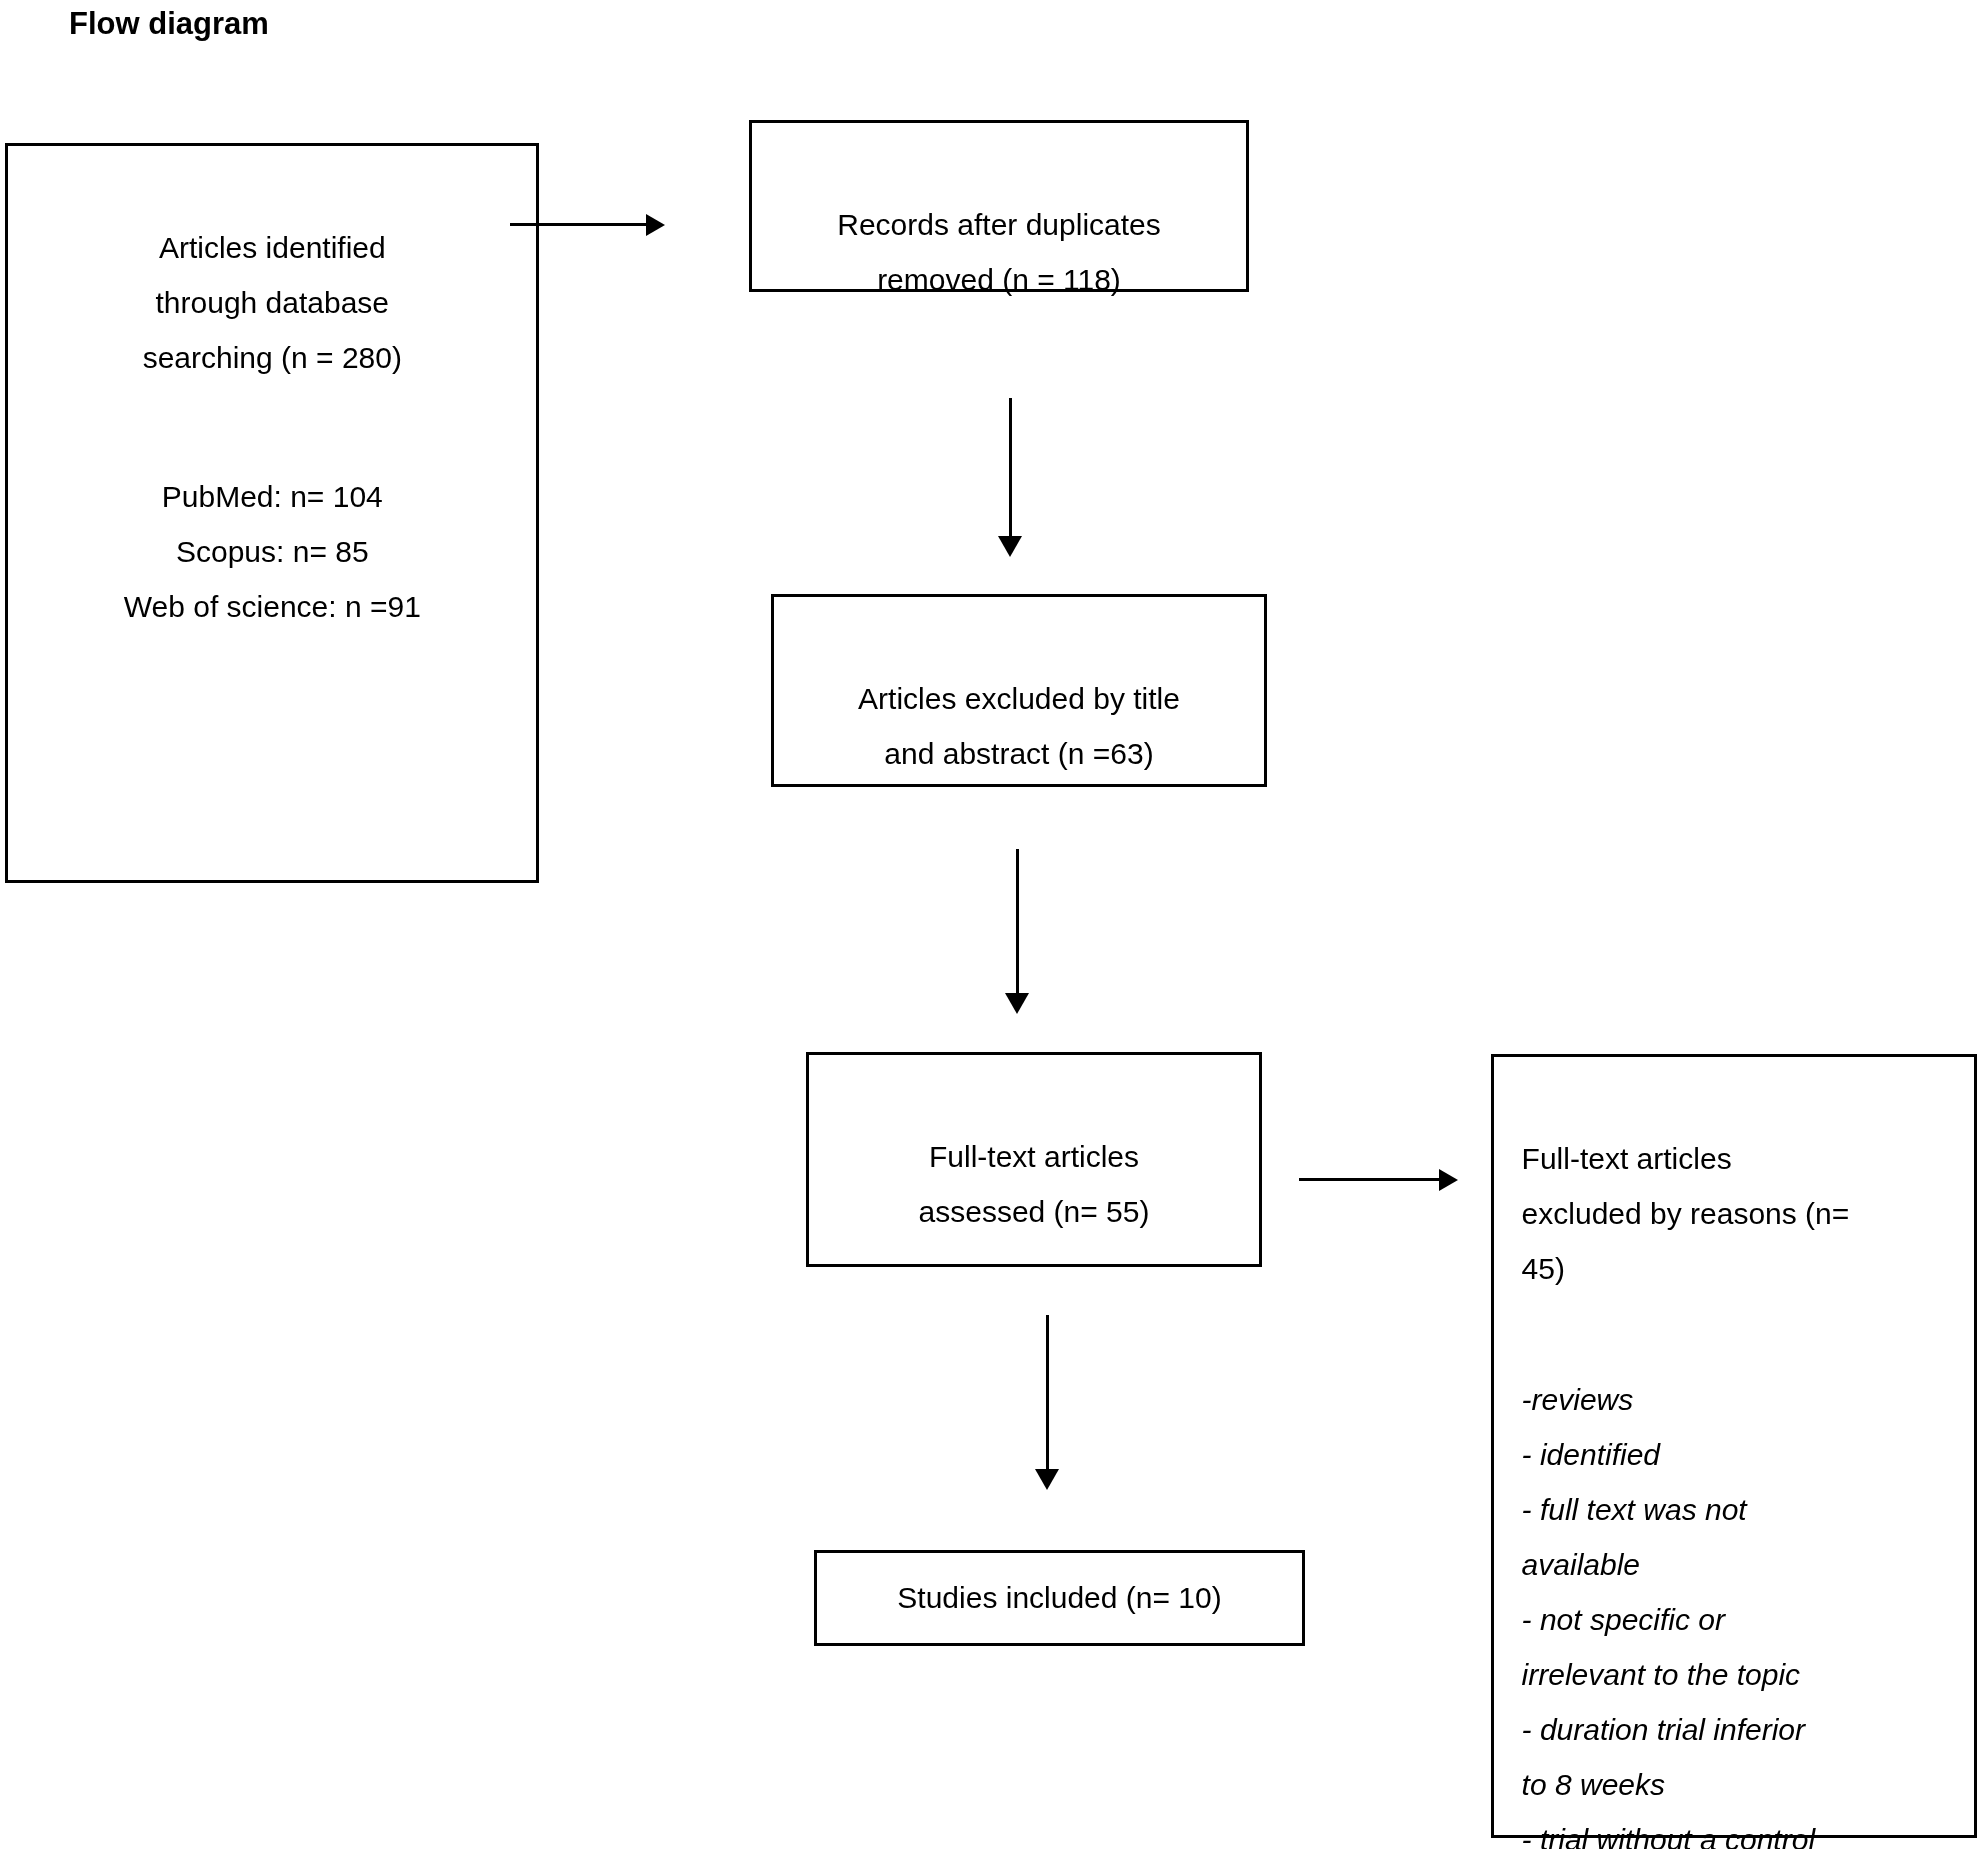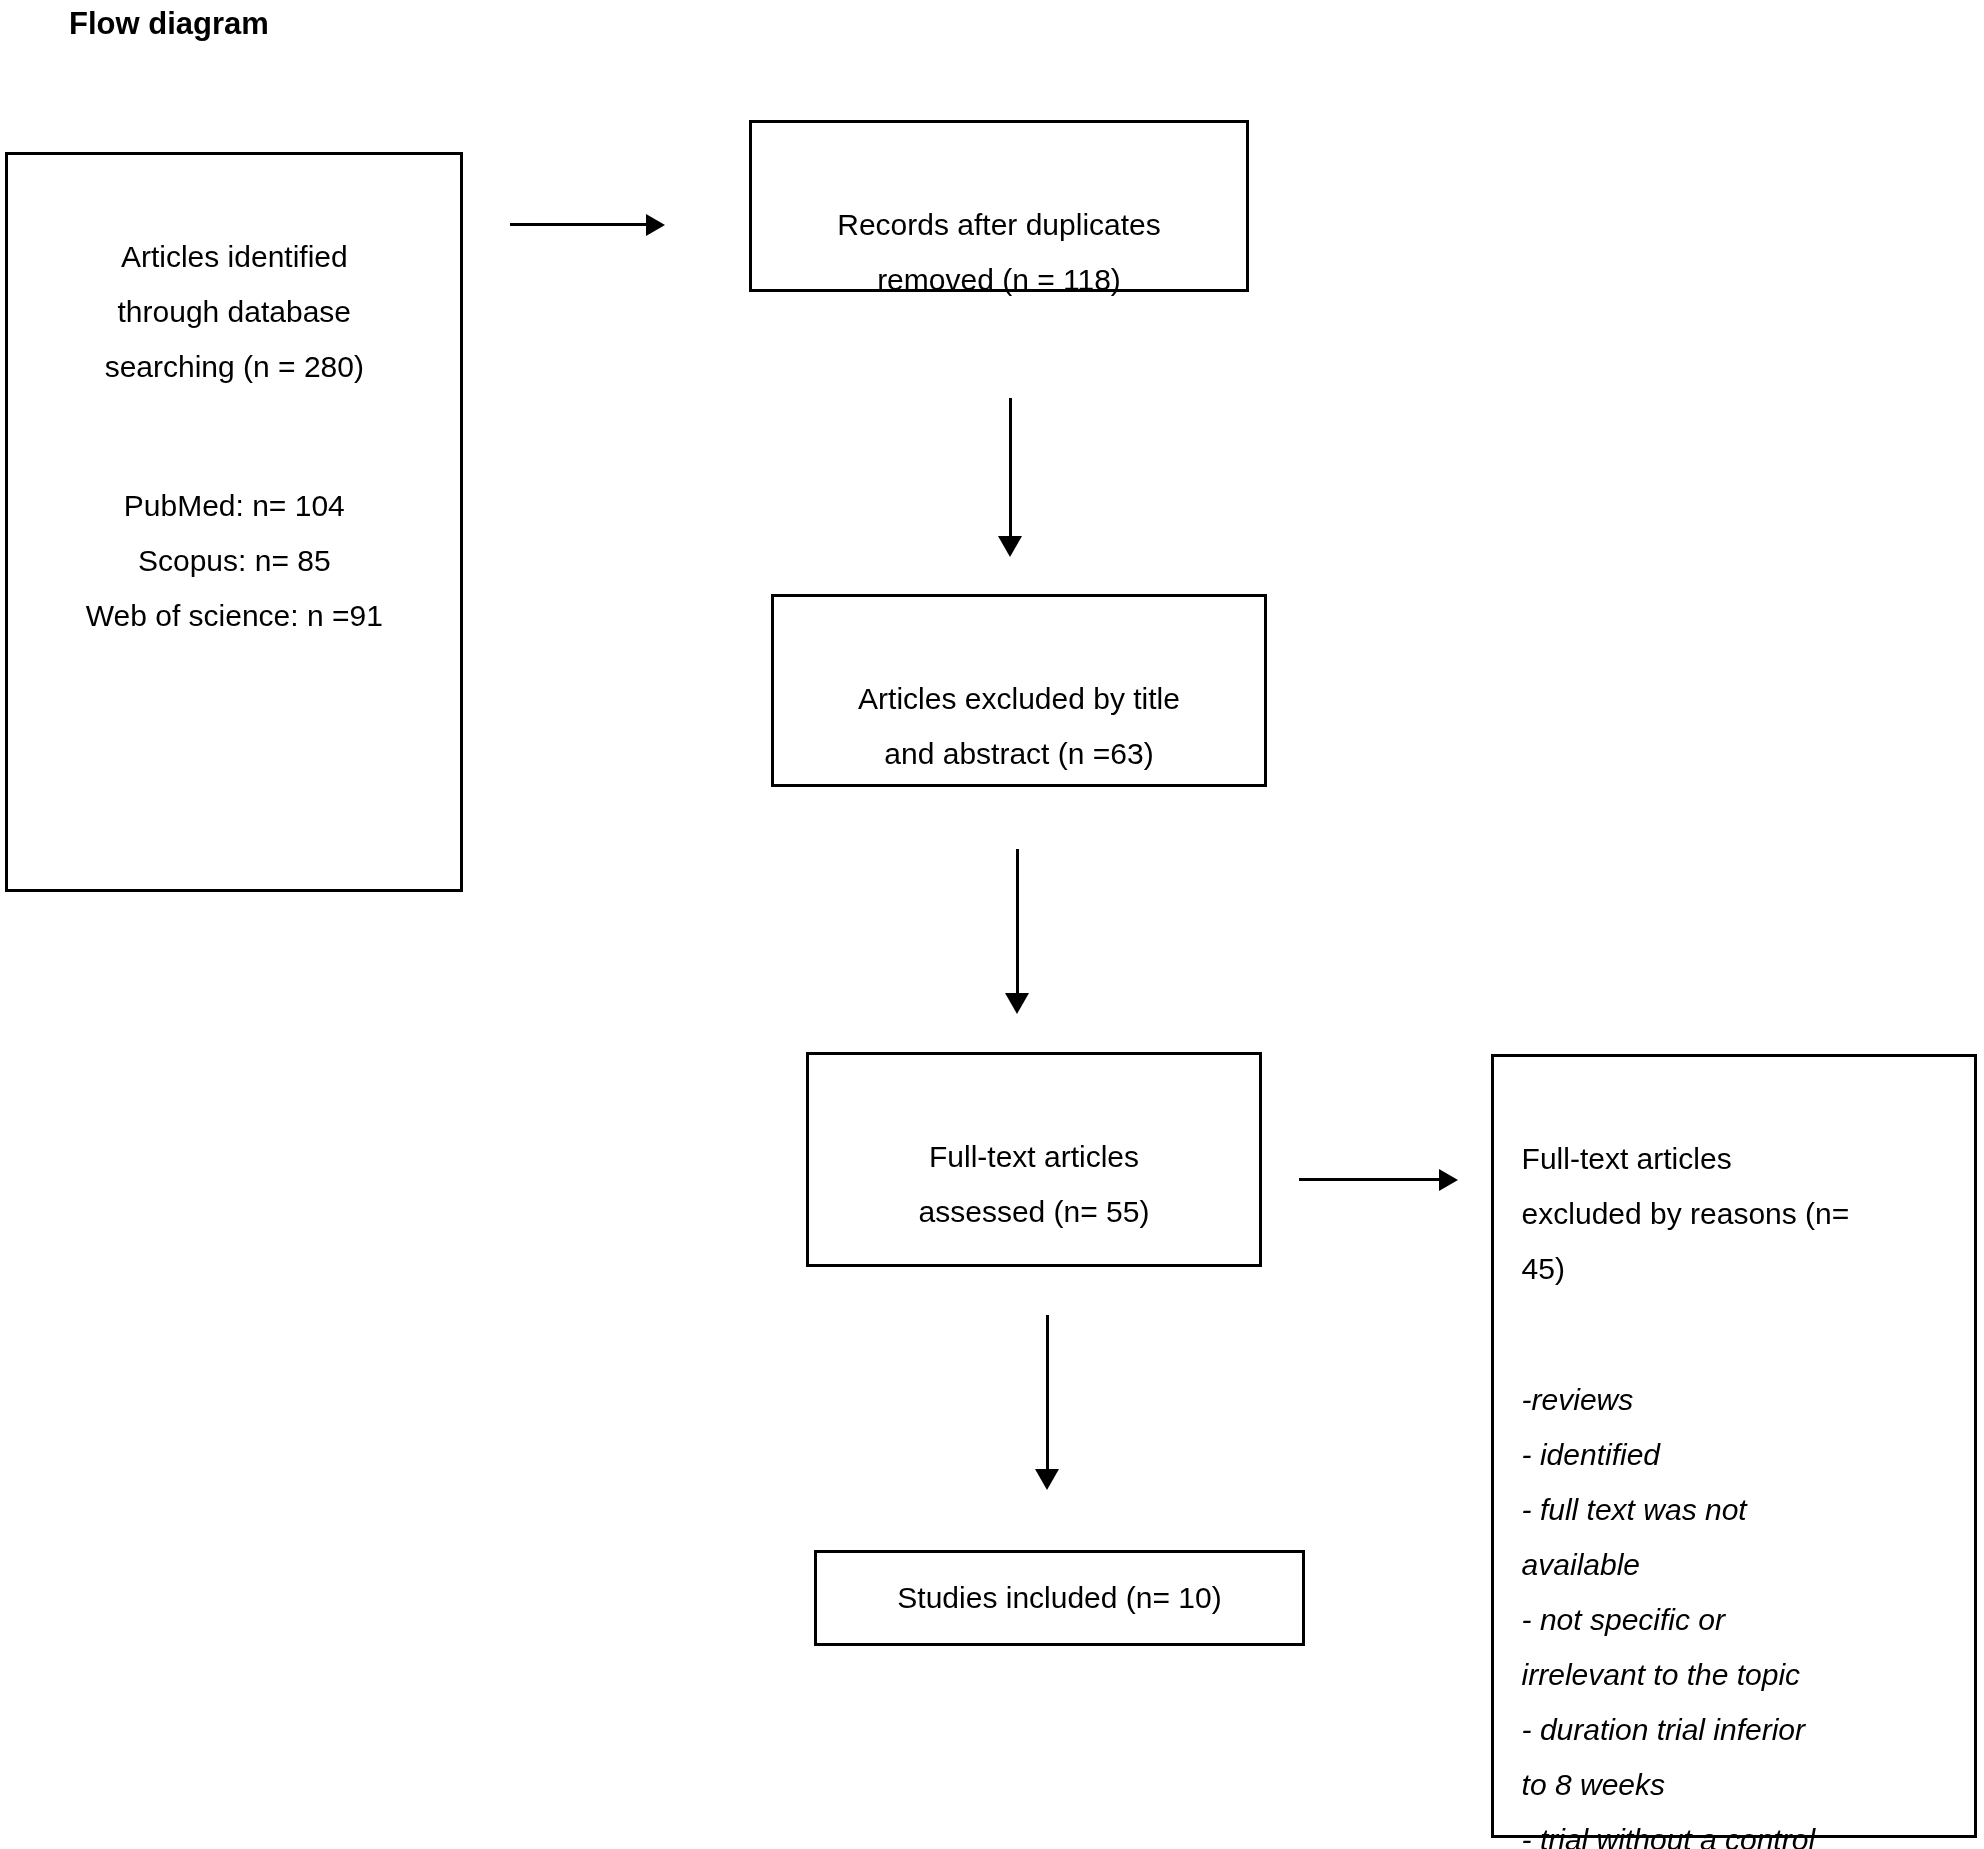--- a/index.html
+++ b/index.html
@@ -30,21 +30,21 @@
     position: absolute;
     border: 3.7px solid #000000;
     background: #ffffff;
     box-sizing: border-box;
     font-size: 30px;
     line-height: 55px;
     white-space: pre-line;
   }
   .fbox.centered { text-align: center; }
   .box-identified {
-    left: 5.3px; top: 152px; width: 458px; height: 740px;
+    left: 5.3px; top: 143px; width: 534px; height: 740px;
     padding: 18.6px 4.2px 0 4.2px;
   }
   .box-identified .sources {
     font-weight: normal;
     margin-top: 29px;
   }
   .box-duplicates {
     left: 749px; top: 120px; width: 500px; height: 172px;
     padding: 18.6px 4.2px 0 4.2px;
   }

